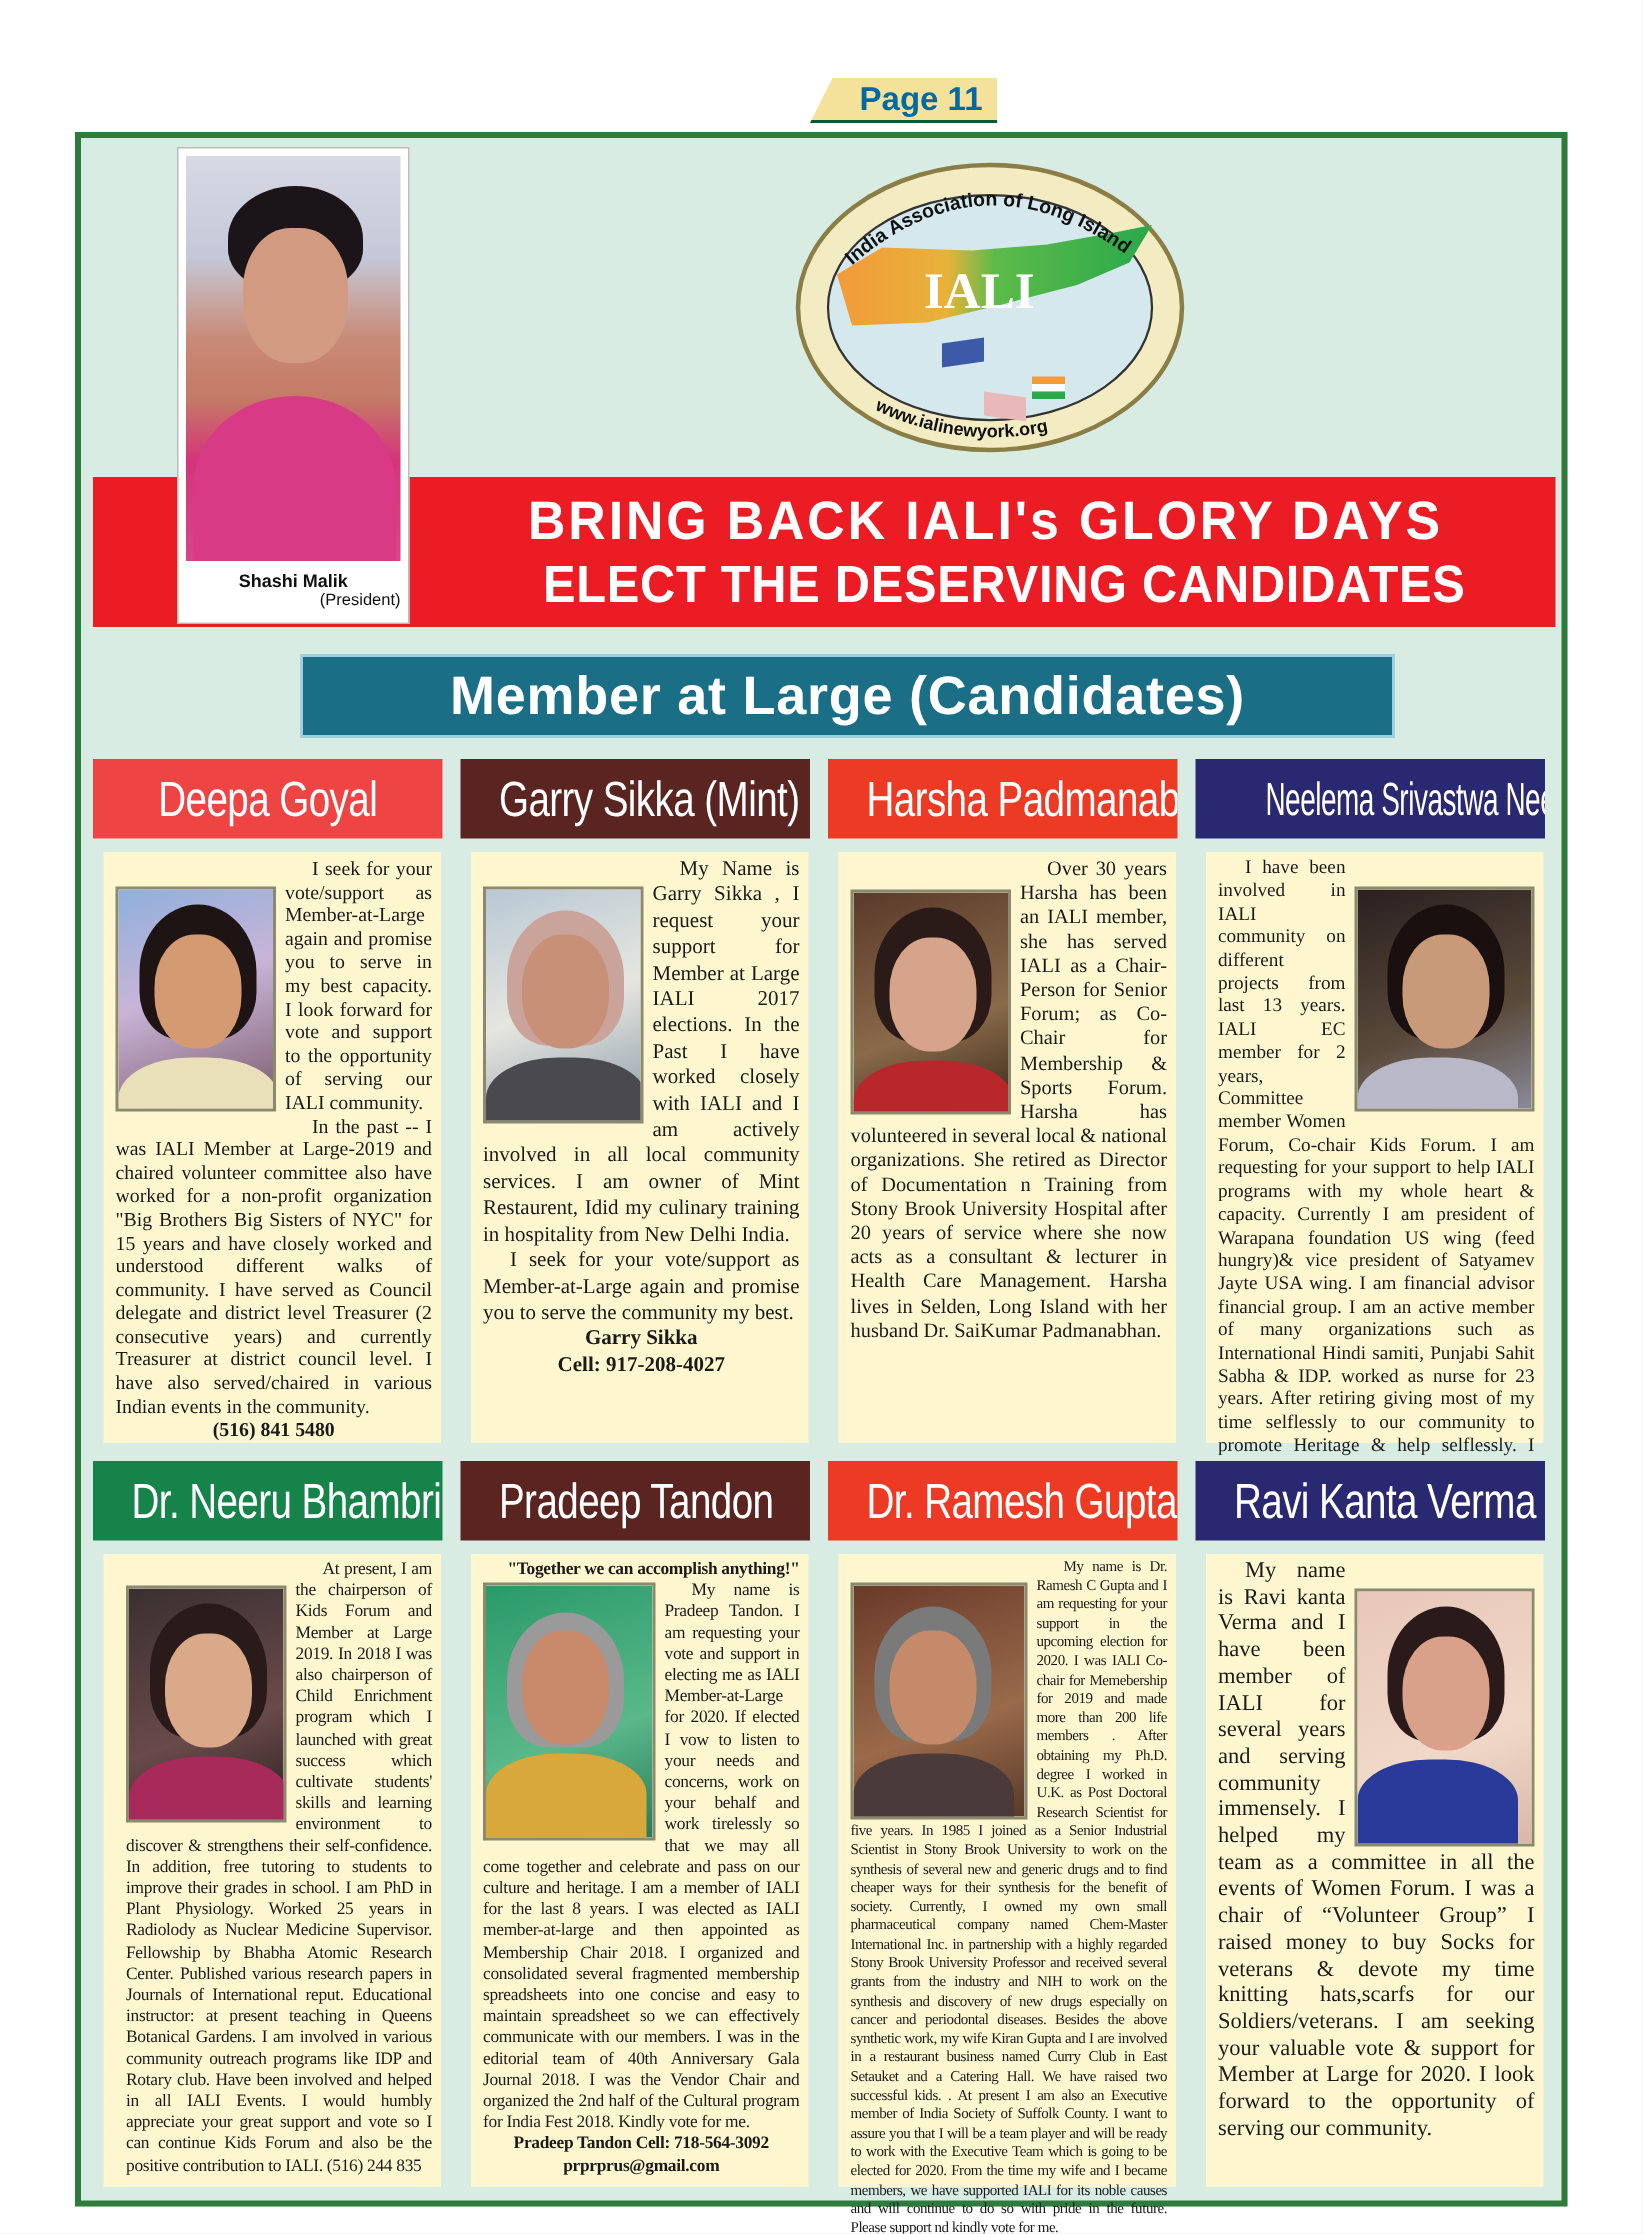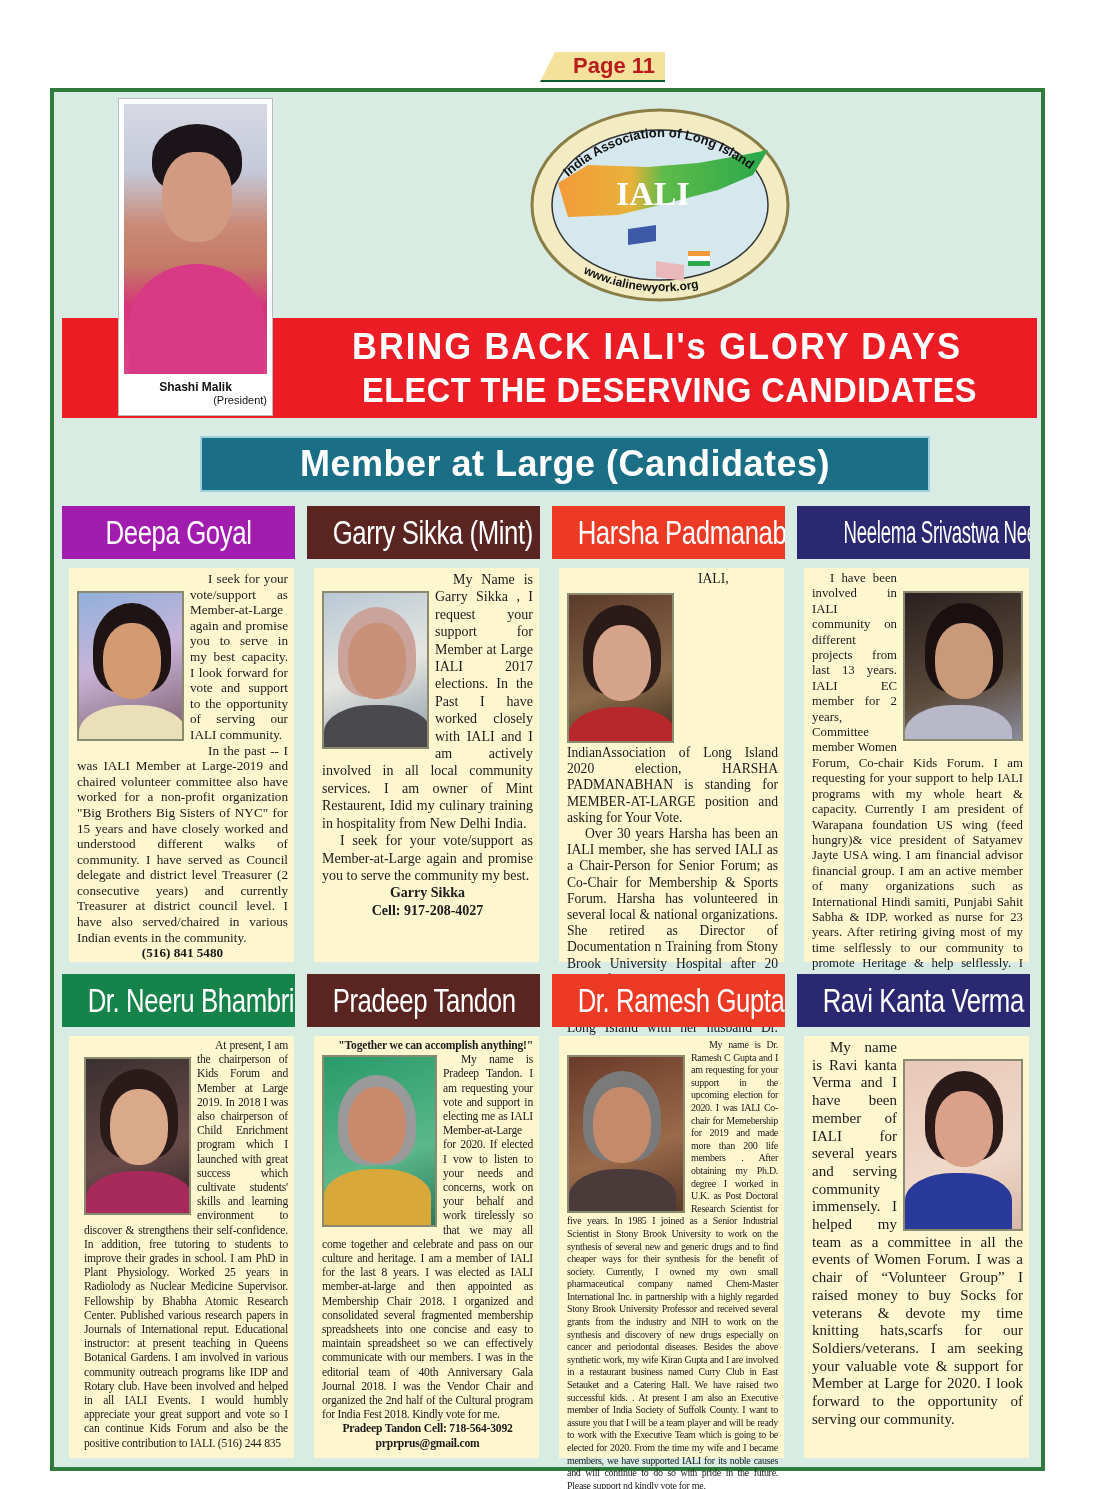--- a/index.html
+++ b/index.html
@@ -3,21 +3,21 @@
 <meta charset="utf-8">
 <style>
   * { box-sizing: border-box; margin: 0; padding: 0; }
   body { width: 1095px; height: 1489px; background: #ffffff; position: relative; overflow: hidden; font-family: "Liberation Serif", serif; }
   
   .masthead { position: absolute; left: 25px; top: 52px; width: 640px; height: 30px; }
   .mast-green { position: absolute; left: 0; top: 0; width: 525px; height: 30px; background: #15834a; border-bottom: 2px solid #0c5a30; }
   .mast-title { position: absolute; left: 6px; top: 1px; color: #fff; font-family: "DejaVu Sans", sans-serif; font-weight: bold; font-size: 22px; letter-spacing: 0.5px; white-space: nowrap; }
   .mast-title .usa { font-family: "Liberation Sans", sans-serif; font-style: italic; font-size: 15px; font-weight: bold; margin-left: 4px; letter-spacing: 1px; }
   .mast-page { position: absolute; left: 515px; top: 0; width: 125px; height: 30px; background: #f4e29a; clip-path: polygon(12% 0, 100% 0, 100% 100%, 0 100%); border-bottom: 2px solid #0c5a30; }
-  .mast-page span { position: absolute; right: 10px; top: 1px; font-family: "Liberation Sans", sans-serif; font-weight: bold; font-size: 22px; color: #b91c1c; }
+  .mast-page span { position: absolute; right: 10px; top: 1px; font-family: "Liberation Sans", sans-serif; font-weight: bold; font-size: 22px; color: #0369a1; }
   .dateline { position: absolute; right: 50px; top: 54px; text-align: right; font-family: "Liberation Sans", sans-serif; font-weight: bold; }
   .dateline .date { color: #d0262f; font-size: 13px; margin-top: 48px; }
   .dateline .url { color: #1c4f94; font-size: 12.5px; }
   
   .frame { position: absolute; left: 50px; top: 88px; width: 995px; height: 1383px; border: 4px solid #2e7b3c; background: #d8ece4; }
   
   .pres { position: absolute; left: 118px; top: 98px; width: 155px; height: 318px; background: #fff; border: 1px solid #bbb; padding: 5px; z-index: 3; }
   .pres-photo { width: 143px; height: 270px; background: linear-gradient(180deg, #d7d9e4 0%, #c4c8d8 25%, #c98a77 45%, #c47a66 60%, #d5357a 75%, #d8458a 100%); position: relative; overflow: hidden; }
   .pres-photo .hair { position: absolute; left: 28px; top: 20px; width: 90px; height: 70px; border-radius: 50% 50% 40% 40%; background: #1b1418; }
   .pres-photo .face { position: absolute; left: 38px; top: 48px; width: 70px; height: 90px; border-radius: 45%; background: #d39a82; }
@@ -105,21 +105,21 @@
     <rect x="160" y="156" width="22" height="5" fill="#2aa84a"></rect>
   <text font-family="Liberation Sans, sans-serif" font-weight="bold" font-size="13" fill="#111"><textPath href="#arcTop">India Association of Long Island</textPath></text>
   <text font-family="Liberation Sans, sans-serif" font-weight="bold" font-size="12" fill="#111"><textPath href="#arcBot">www.ialinewyork.org</textPath></text>
 </svg>
 
 <div class="sec-head">
     <span>Member at Large (Candidates)</span>
   </div>
 
 <div class="card" style="left:62px; top:506px;">
-  <div class="card-head" style="background:#a21caf;">
+  <div class="card-head" style="background:#ef4444;">
       <span>Deepa Goyal</span>
     </div>
   <div class="card-body" style="height:394px;">
     <div class="photo left" style="margin-top:20px;">
       <div class="ph-bg" style="background:linear-gradient(160deg,#8fb0dc,#c9b4d8 45%,#7a5a6a);"></div>
       <div class="ph-hair" style="background:#1f1414;"></div>
         <div class="ph-face" style="background:#d49a72;"></div>
         <div class="ph-body" style="background:#e9dfb8;"></div>
     </div>
     <p class="indent">I seek for your vote/support as Member-at-Large again and promise you to serve in my best capacity. I look forward for vote and support to the opportunity of serving our IALI community.</p>
@@ -150,21 +150,20 @@
   <div class="card-head" style="background:#ec3a25;">
       <span>Harsha Padmanabhan</span>
     </div>
   <div class="card-body" style="height:394px; font-size:13.6px; line-height:16.2px;">
     <div class="photo left" style="margin-top:22px;">
       <div class="ph-bg" style="background:linear-gradient(160deg,#5a3a2a,#8a6a4a 60%,#3a2a1a);"></div>
       <div class="ph-hair" style="background:#2a1a18;"></div>
         <div class="ph-face" style="background:#d6a48a;"></div>
         <div class="ph-body" style="background:#b8282a;"></div>
     </div>
-    <p class="indent">IALI, IndianAssociation of Long Island 2020 election, HARSHA PADMANABHAN is standing for MEMBER-AT-LARGE position and asking for Your Vote.</p>
     <p class="indent">Over 30 years Harsha has been an IALI member, she has served IALI as a Chair-Person for Senior Forum; as Co-Chair for Membership &amp; Sports Forum. Harsha has volunteered in several local &amp; national organizations. She retired as Director of Documentation n Training from Stony Brook University Hospital after 20 years of service where she now acts as a consultant &amp; lecturer in Health Care Management. Harsha lives in Selden, Long Island with her husband Dr. SaiKumar Padmanabhan.</p>
   </div>
 </div>
 
 <div class="card" style="left:797px; top:506px;">
   <div class="card-head small" style="background:#2a2870;">
       <span>Neelema Srivastwa Neelu Bedi</span>
     </div>
   <div class="card-body" style="height:394px; font-size:12.8px; line-height:15.4px;">
     <div class="photo right" style="margin-top:20px; width:120px;">

